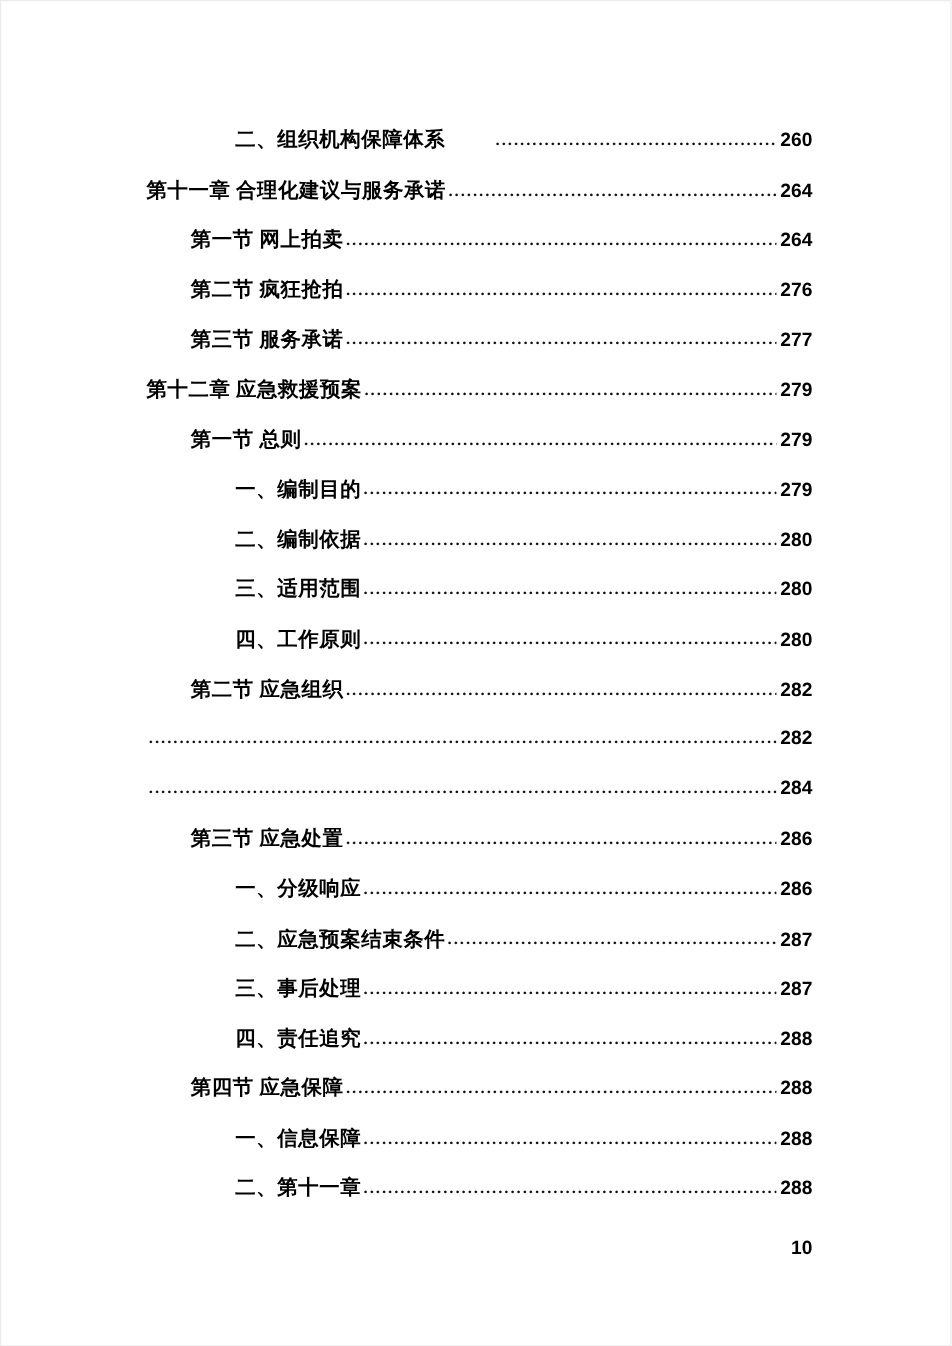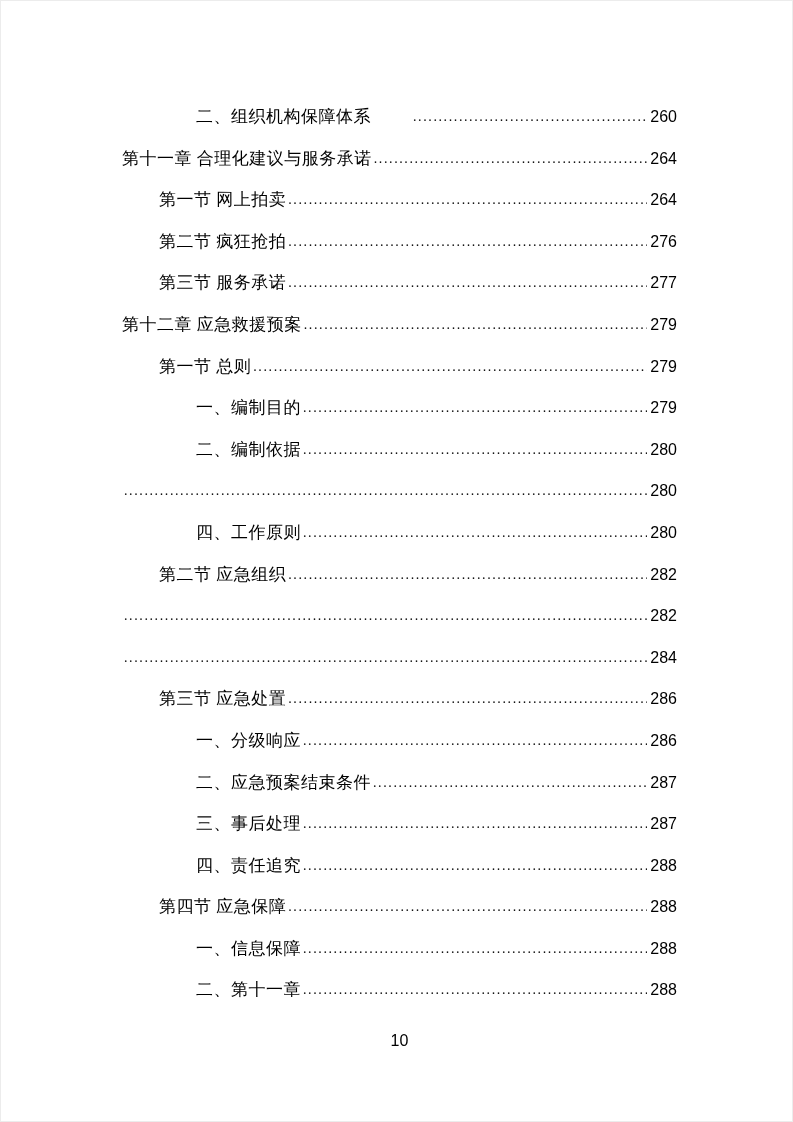--- a/index.html
+++ b/index.html
@@ -12,20 +12,21 @@
     font-family: "Liberation Serif", "DejaVu Serif", serif;
     color: #000000;
     box-sizing: border-box;
     border: 1px solid #ececec;
   }
   .page {
     position: absolute;
     left: 0; top: 0;
     width: 793px;
     height: 904px;
+    font-weight: bold;
   }
   .toc {
     position: absolute;
     top: 95px;
     left: 121px;
     right: 117px;
   }
   .toc-row {
     display: flex;
     align-items: baseline;
@@ -59,21 +60,21 @@
     flex: 0 0 auto;
     font-family: "Liberation Sans", "DejaVu Sans", sans-serif;
     font-size: 16px;
     text-align: center;
   }
   .footer {
     position: absolute;
     top: 1026px;
     left: 121px;
     right: 117px;
-    text-align: center;
+    text-align: right;
     font-family: "Liberation Sans", "DejaVu Sans", sans-serif;
     font-size: 16px;
     line-height: 28px;
   }
 </style>
 </head>
 <body>
 
 <div class="page">
 
@@ -117,20 +118,21 @@
       <span class="title">一、编制目的</span>
       <span class="leader"></span>
       <span class="pagenum">279</span>
     </div>
       <div class="toc-row level-item">
       <span class="title">二、编制依据</span>
       <span class="leader"></span>
       <span class="pagenum">280</span>
     </div>
       <div class="toc-row level-item">
+      <span class="title">三、适用范围</span>
       <span class="leader"></span>
       <span class="pagenum">280</span>
     </div>
       <div class="toc-row level-item">
       <span class="title">四、工作原则</span>
       <span class="leader"></span>
       <span class="pagenum">280</span>
     </div>
       <div class="toc-row level-section">
       <span class="title">第二节 应急组织</span>

